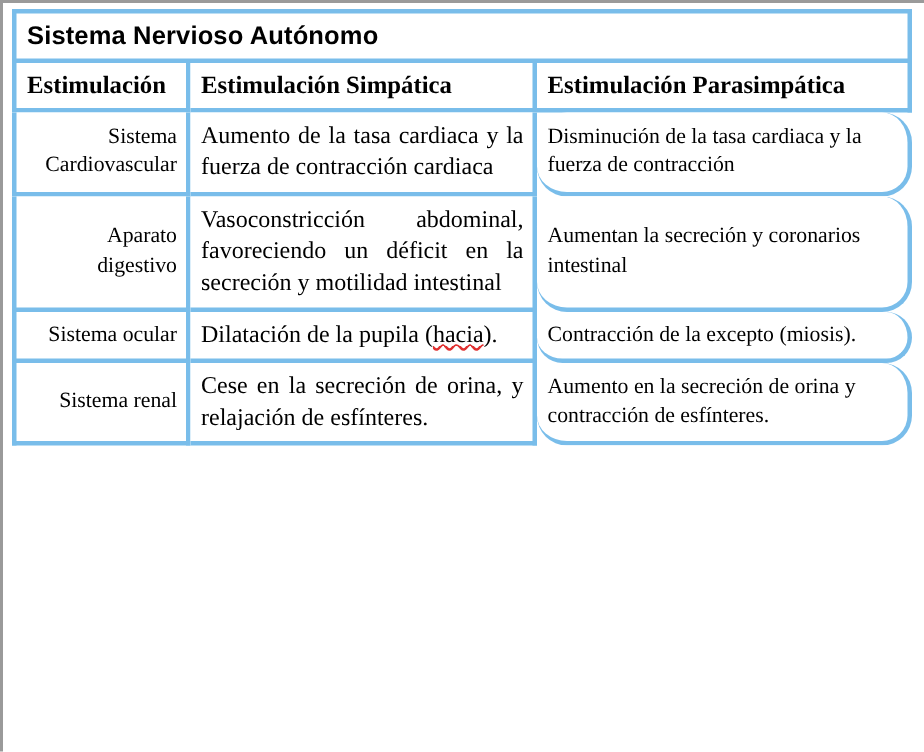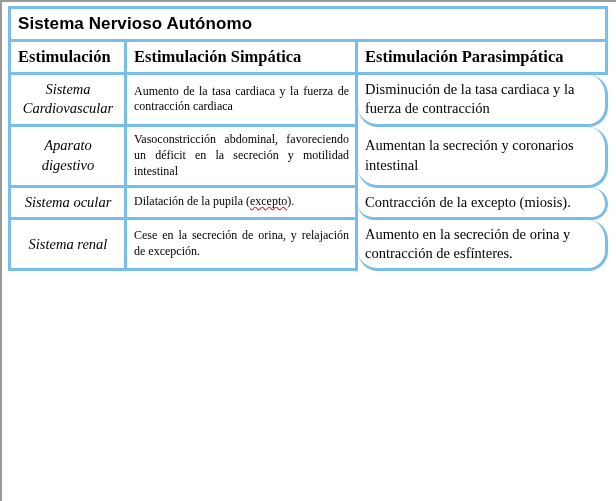--- a/index.html
+++ b/index.html
@@ -82,25 +82,24 @@
     font-size: 16.5px;
     line-height: 1.2;
     padding-top: 6px;
     padding-bottom: 6px;
   }
 
   
   .loc-cell {
     font-size: 14.5px;
     line-height: 1.33;
-    text-align: center;
-    font-style: italic;
+    text-align: right;
   }
   .symp-cell {
-    font-size: 12px;
+    font-size: 16px;
     line-height: 1.33;
     text-align: justify;
     text-justify: inter-word;
   }
   .para-cell {
     font-size: 14.5px;
     line-height: 1.33;
     text-align: left;
     border-radius: 20px;
   }
@@ -148,26 +147,26 @@
 
       <tr>
         <td class="cell first-col loc-cell">Aparato digestivo</td>
         <td class="cell symp-cell">Vasoconstricción abdominal, favoreciendo un déficit en la secreción y motilidad intestinal</td>
         <td class="cell para-cell">Aumentan la secreción y coronarios intestinal</td>
       </tr>
 
 
       <tr>
         <td class="cell first-col loc-cell">Sistema ocular</td>
-        <td class="cell symp-cell"><span>Dilatación de la pupila (</span><span class="misspelled">excepto</span><span>).</span></td>
+        <td class="cell symp-cell"><span>Dilatación de la pupila (</span><span class="misspelled">hacia</span><span>).</span></td>
         <td class="cell para-cell">Contracción de la excepto (miosis).</td>
       </tr>
 
       <tr>
         <td class="cell first-col loc-cell">Sistema renal</td>
-        <td class="cell symp-cell">Cese en la secreción de orina, y relajación de excepción.</td>
+        <td class="cell symp-cell">Cese en la secreción de orina, y relajación de esfínteres.</td>
         <td class="cell para-cell">Aumento en la secreción de orina y contracción de esfínteres.</td>
       </tr>
 
     </tbody>
   </table>
 
 </div>
 
 </body></html>

